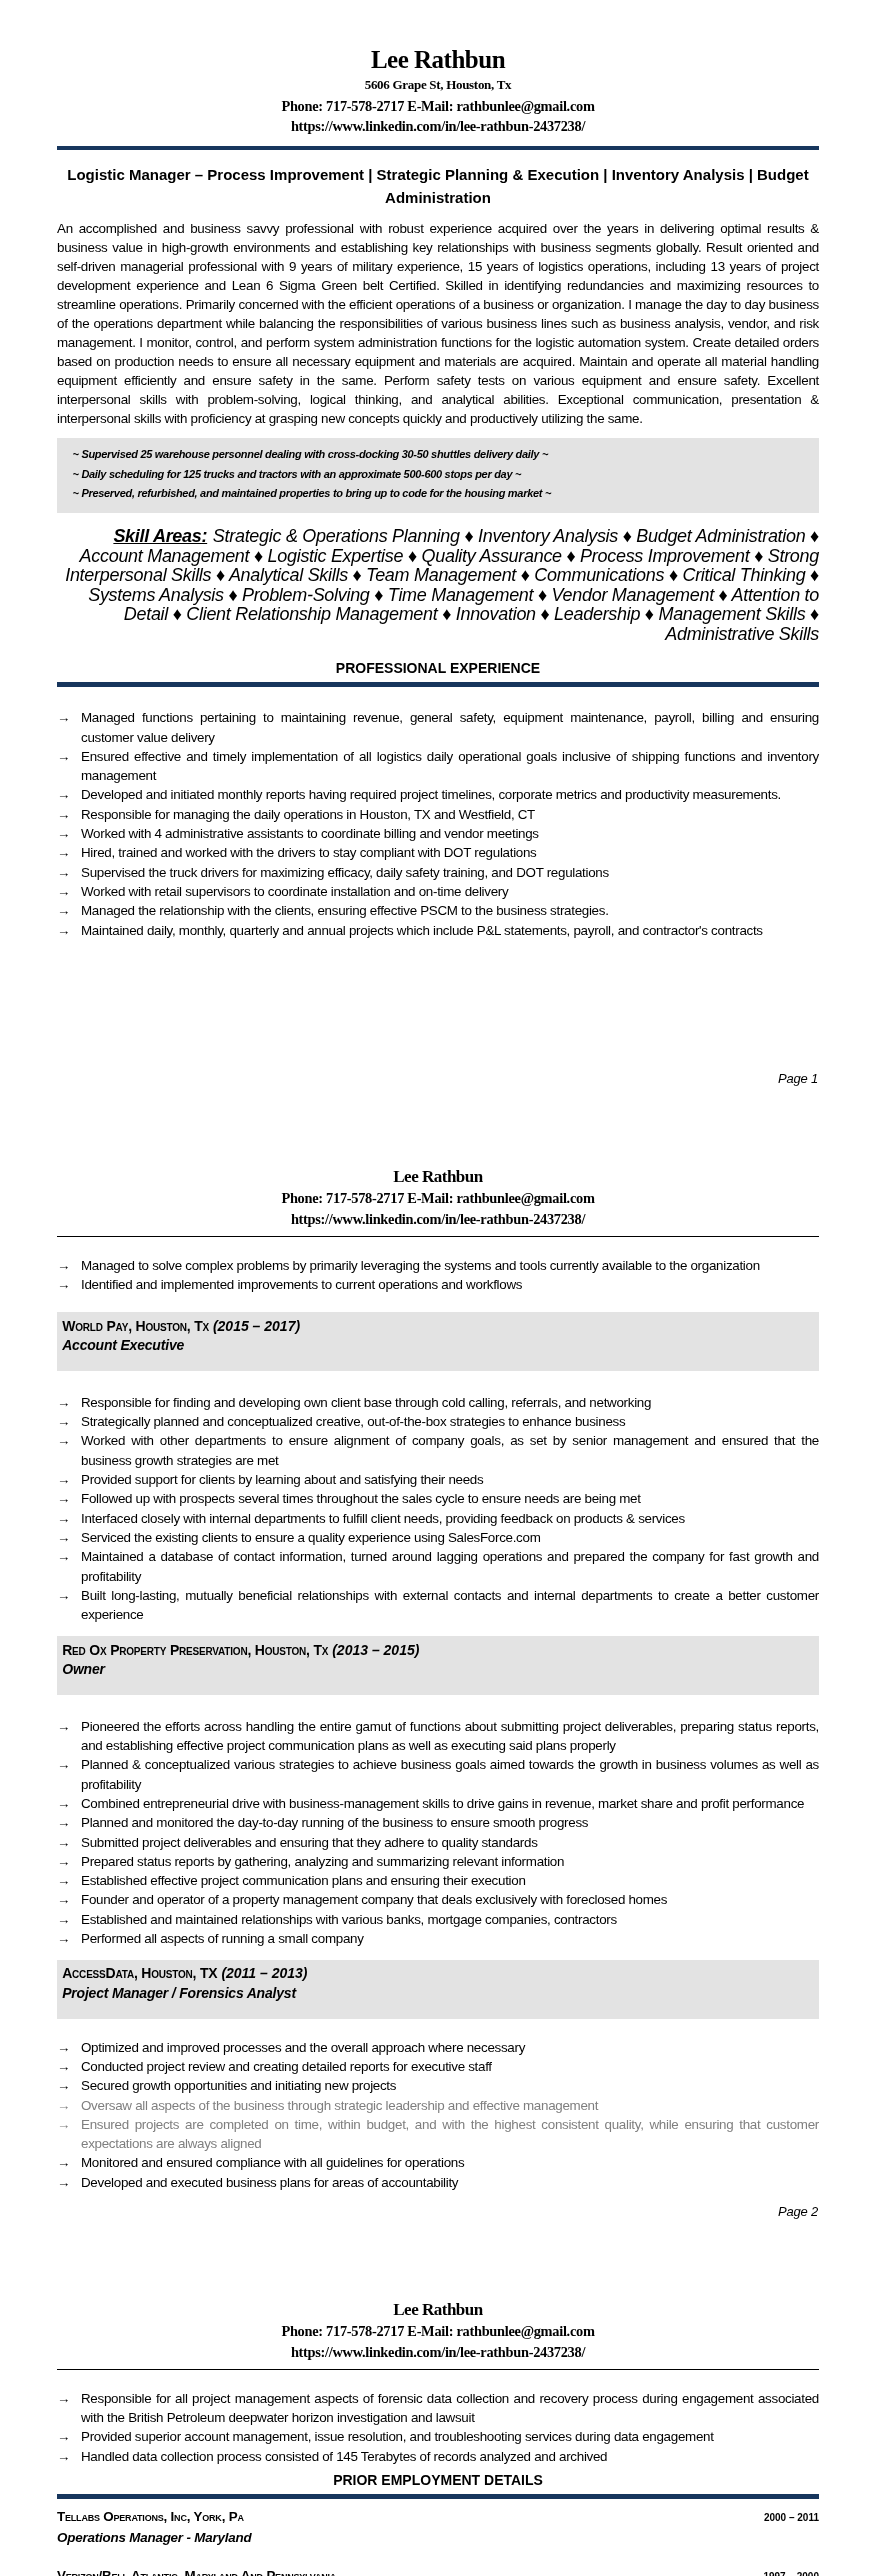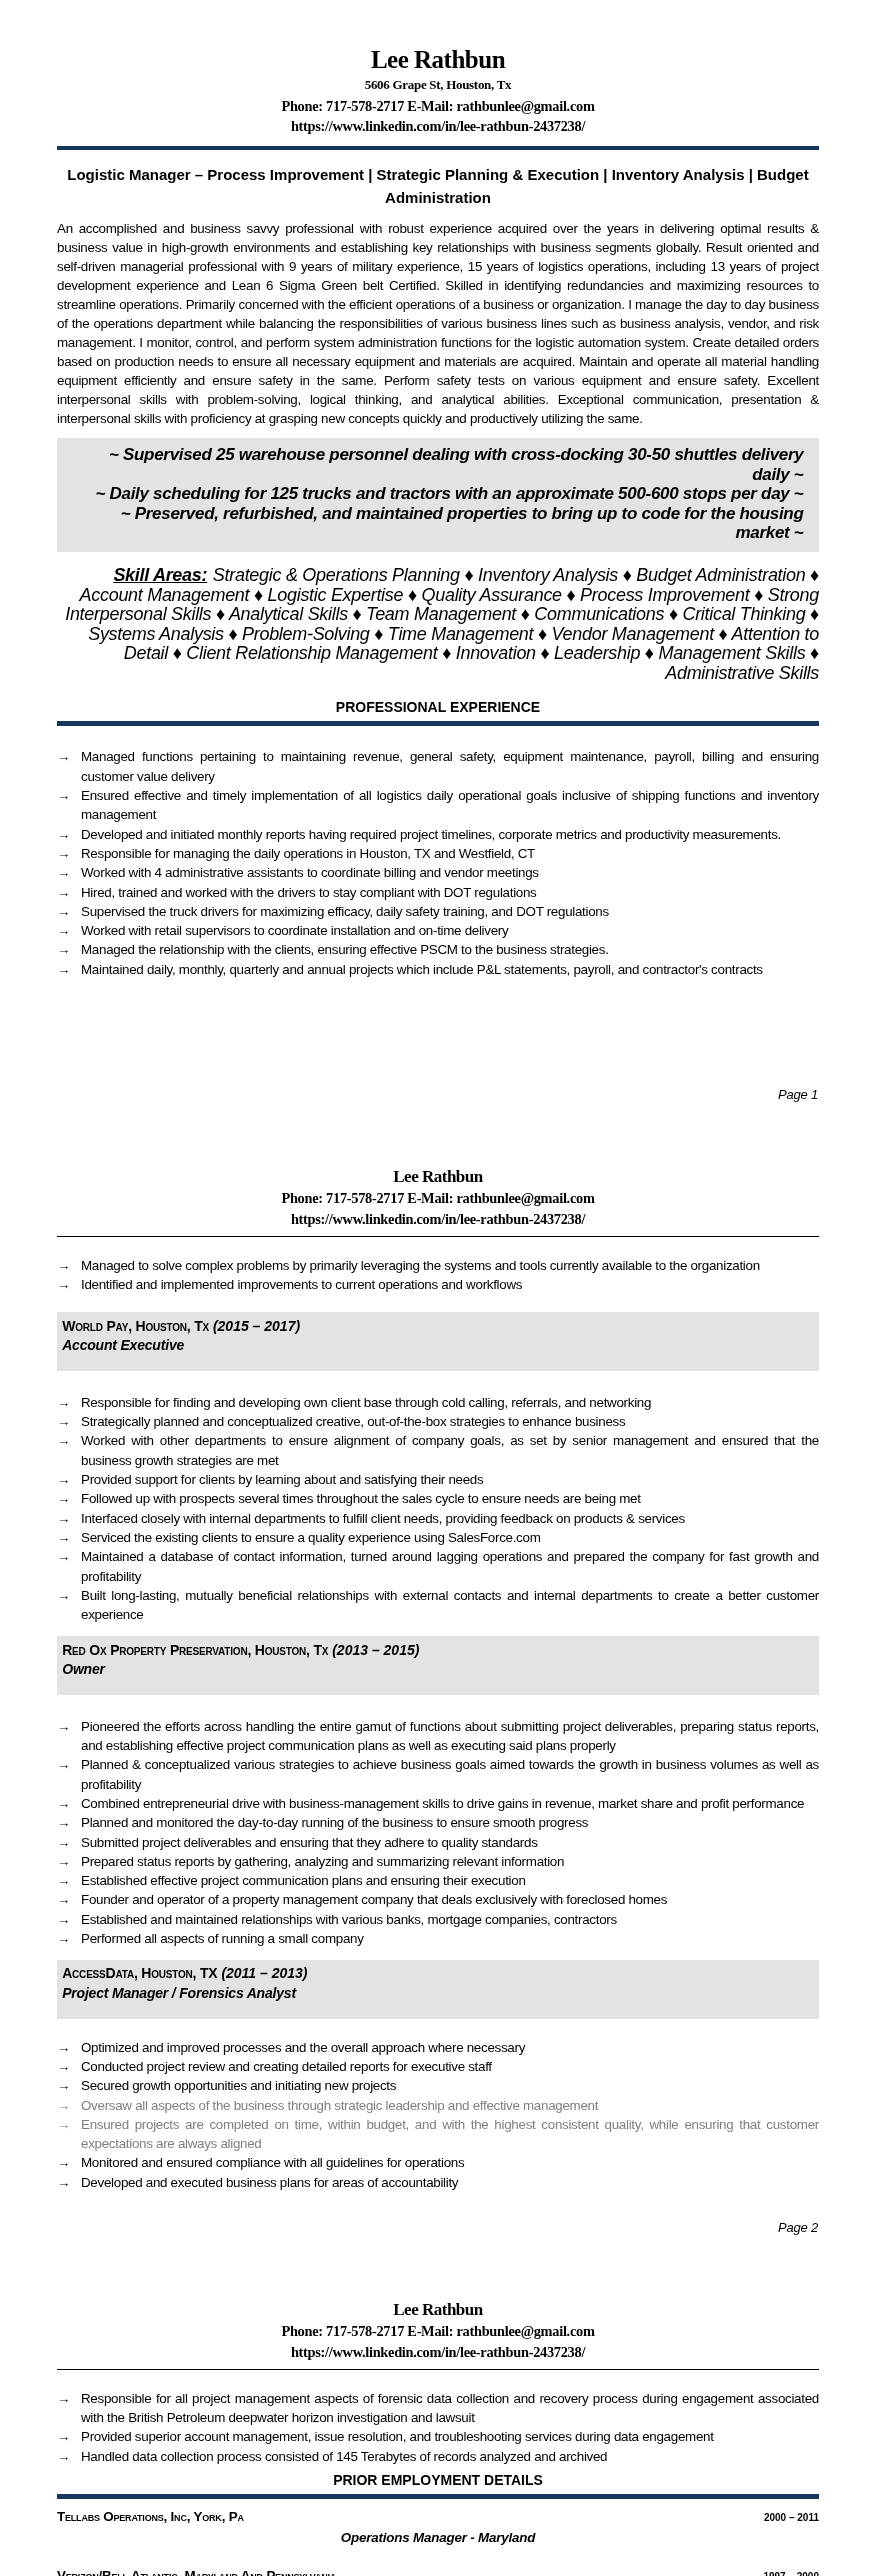--- a/index.html
+++ b/index.html
@@ -16,22 +16,22 @@
               font-size:14.4px; line-height:20.6px; letter-spacing:-0.3px; }
   .doc-line.addr { font-size:13px; }
   .rule-navy { height:4.6px; background:var(--accent, #17365d); margin-top:8.8px; }
   .rule-thin { height:1.5px; background:#000; margin-top:6.7px; }
 
   
   .headline { font-size:15px; font-weight:bold; text-align:center; line-height:23px; margin-top:13px; }
   .summary { font-size:13.4px; line-height:19px; text-align:justify; margin:10.3px 0 0; letter-spacing:-0.3px; }
 
   .highlight-block { background:var(--block-bg, #e3e3e3); margin-top:9.8px; padding:6.7px 15.5px 8.8px; }
-  .highlight-line { font-size:17px; line-height:19.6px; font-weight:bold; font-style:italic;
-                    text-align:right; letter-spacing:-0.3px; }
+  .highlight-line { font-size:11px; line-height:19.6px; font-weight:bold; font-style:italic;
+                    text-align:left; letter-spacing:-0.3px; }
 
   .skills { font-size:18px; line-height:19.6px; font-style:italic; text-align:right;
             margin:14.4px 0 0; letter-spacing:-0.3px; }
   .skills-label { font-weight:bold; text-decoration:underline; margin-right:5.7px; }
 
   .section-heading { font-size:14px; font-weight:bold; text-align:center; margin:15.5px 0 0; line-height:17.5px; }
   .section-heading.tight { margin-top:6.2px; }
   .rule-navy.under-heading { margin-top:4.6px; }
 
   
@@ -45,27 +45,27 @@
 
   ul.bullets { list-style:none; margin:21.6px 0 0; padding:0; }
   ul.bullets.tight { margin-top:18.5px; }
   ul.bullets li { position:relative; padding-left:24px; font-size:13.4px; line-height:19.3px;
                   text-align:justify; letter-spacing:-0.3px; }
   ul.bullets li .arrow { position:absolute; left:0; top:0; font-weight:400; letter-spacing:0; }
   ul.bullets li.muted { color:var(--muted-text, #7f7f7f); }
 
   
   .prior-list { margin-top:8.2px; }
-  .prior-entry { margin-bottom:18.5px;text-align:center; }
+  .prior-entry { margin-bottom:18.5px; }
   .prior-row { display:flex; justify-content:space-between; align-items:baseline; }
   .prior-row .company, .prior-location { font-size:13.4px; font-weight:bold; line-height:19.6px; }
   .prior-dates { font-size:10px; font-weight:bold; line-height:19.6px; }
   .prior-title { font-size:13.4px; font-weight:bold; font-style:italic; line-height:19.6px; letter-spacing:-0.2px; }
 
-  .page-footer { position:absolute; right:58px; bottom:31px; font-size:13px;
+  .page-footer { position:absolute; right:58px; bottom:47px; font-size:13px;
                  font-style:italic; letter-spacing:-0.2px; }
 </style>
 </head>
 <body>
 
 <div class="page">
   <div class="content">
     <div class="doc-name">Lee Rathbun</div>
     <div class="doc-line addr">5606 Grape St, Houston, Tx</div>
     <div class="doc-line">Phone: 717-578-2717 E-Mail: rathbunlee@gmail.com</div>

